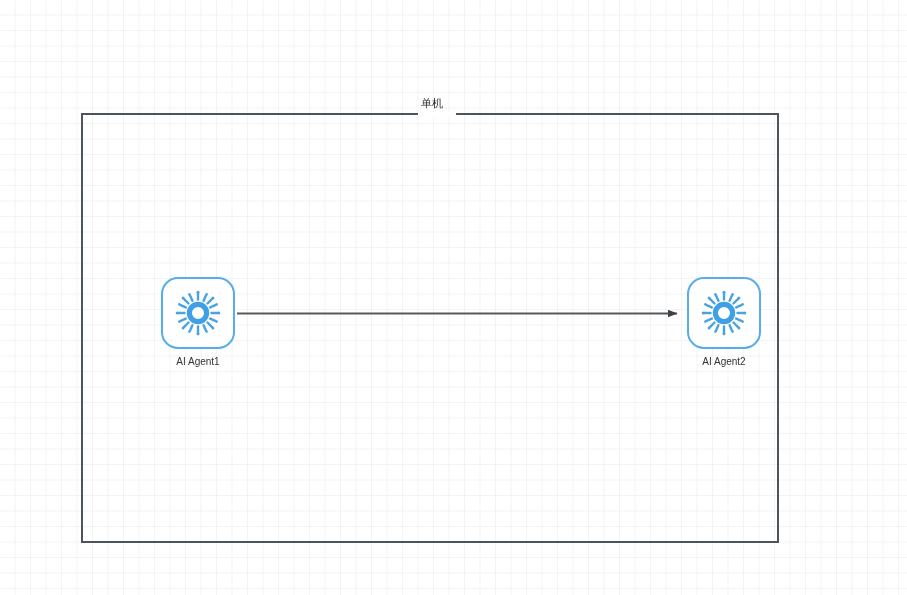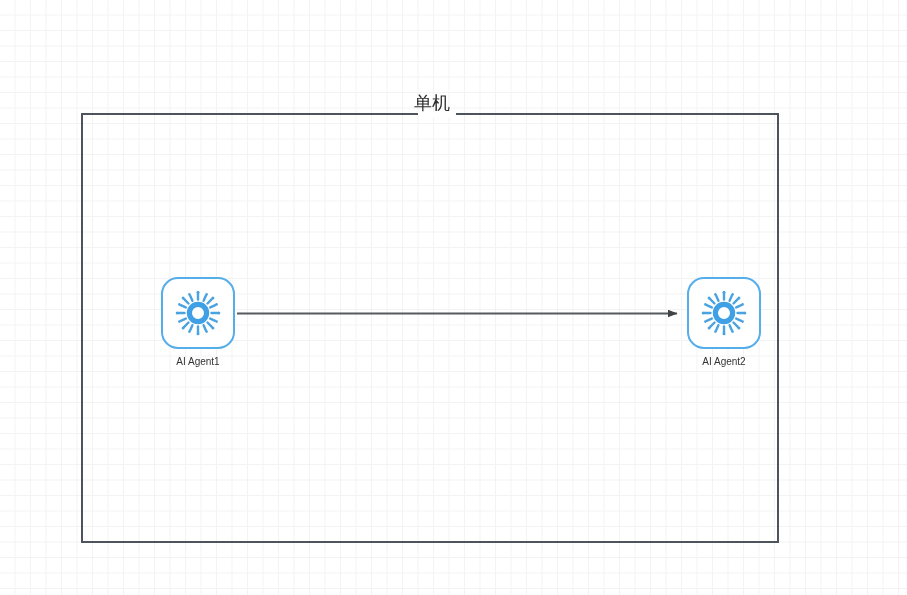--- a/index.html
+++ b/index.html
@@ -54,21 +54,21 @@
     height: 5px;
     background: #ffffff;
   }
 
   #group-label {
     position: absolute;
     left: 0;
     top: -20px;
     width: 698px;
     text-align: center;
-    font-size: 18px;
+    font-size: 11px;
     line-height: 16px;
     color: #2b2b2b;
     white-space: nowrap;
   }
 
   
   #connector {
     position: absolute;
     left: 0;
     top: 0;

